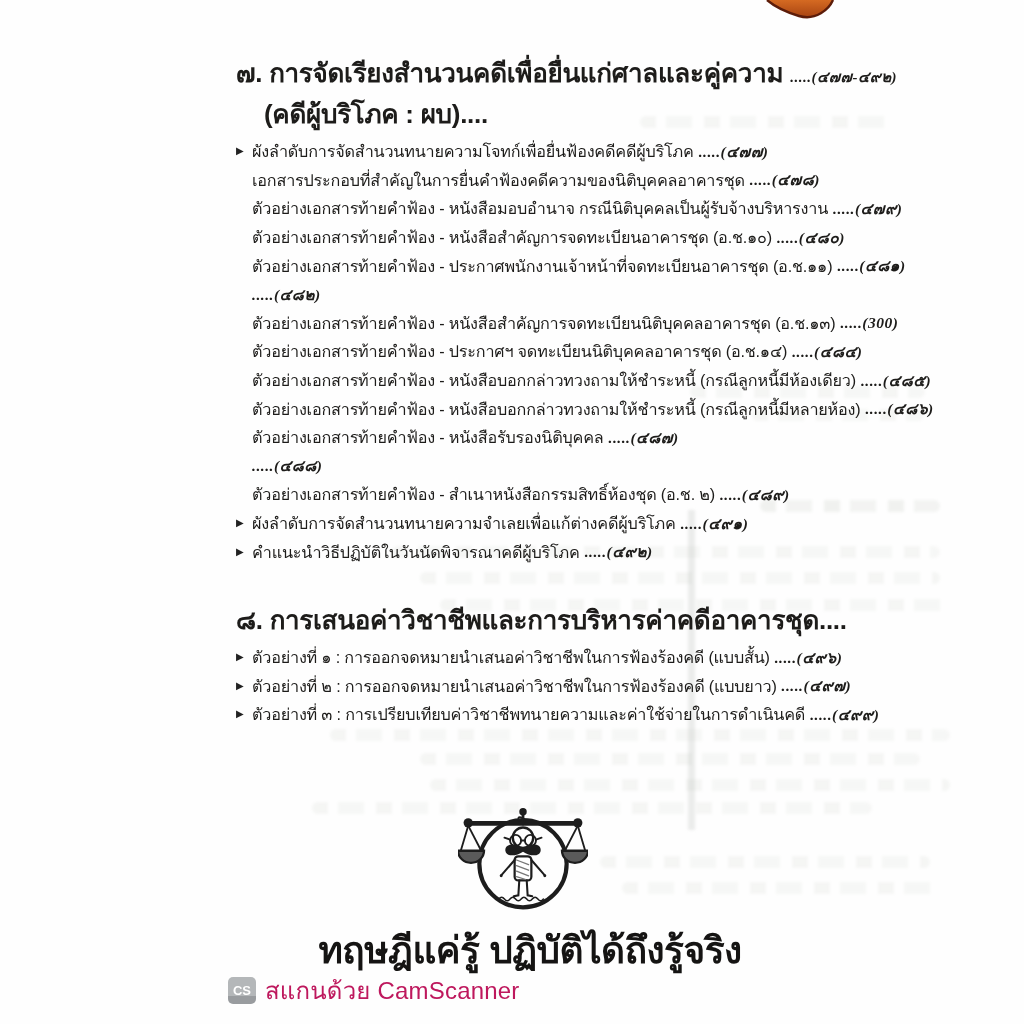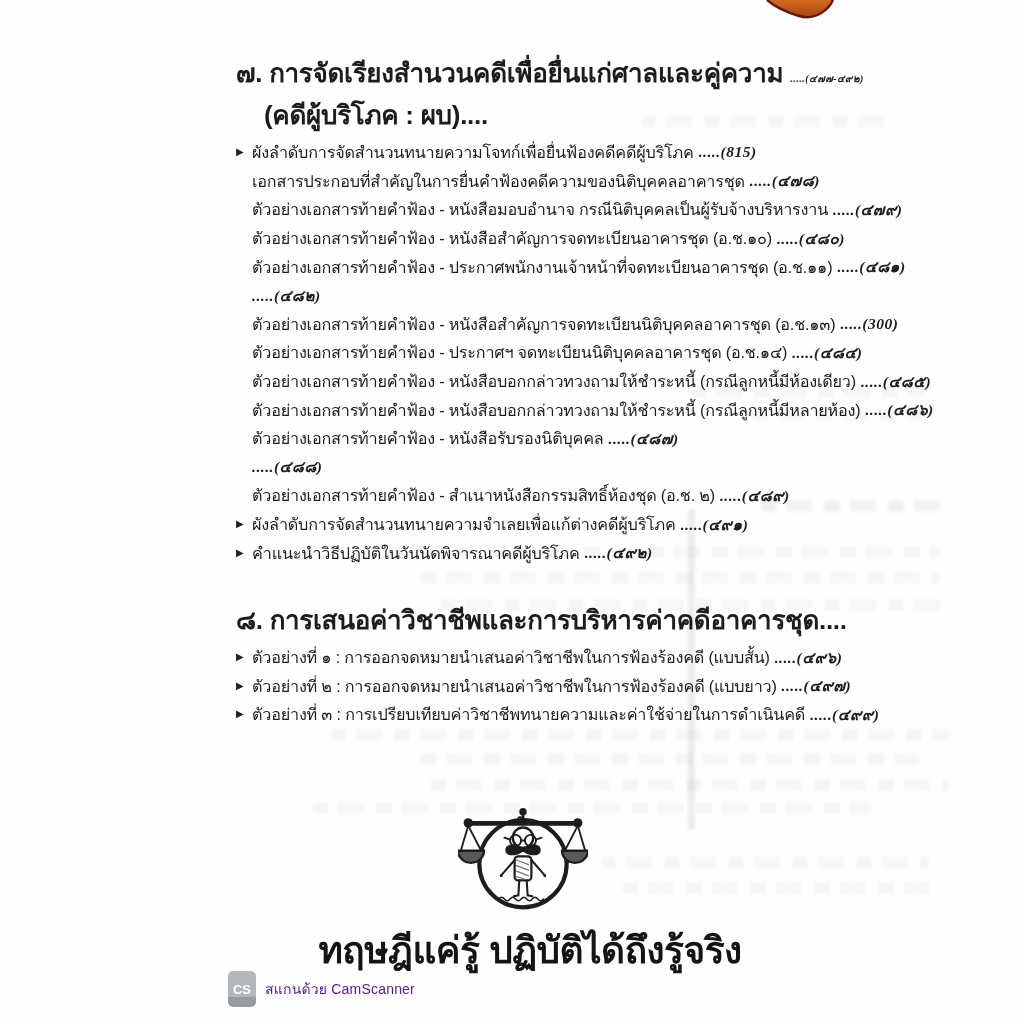--- a/index.html
+++ b/index.html
@@ -33,21 +33,21 @@
   .sec{position:absolute;left:236px;width:660px;}
   #section7{top:55px;}
   #section8{top:602px;}
 
   .h1line{font-size:26px;font-weight:bold;line-height:37px;white-space:nowrap;letter-spacing:-0.3px;}
   .h1sub{margin-left:28px;}
   .pagenum{
     font-family:"Liberation Serif","DejaVu Serif",serif;
     font-style:italic;font-weight:bold;font-size:15.5px;letter-spacing:0.5px;
   }
-  .h1line .pagenum{font-size:10px;}
+  .h1line .pagenum{font-size:15px;}
 
   ul.toc{list-style:none;margin:4px 0 0 0;padding:0;}
   li.row{
     height:28.6px;display:flex;align-items:center;white-space:nowrap;
     font-size:16.2px;font-weight:500;letter-spacing:-0.2px;
   }
   .marker{
     width:16px;flex:0 0 16px;font-size:10px;line-height:1;color:#222;
     display:inline-block;
   }
@@ -58,27 +58,27 @@
 
   
   .slogan{
     position:absolute;top:920px;left:30px;width:1000px;text-align:center;
     font-size:37px;font-weight:bold;letter-spacing:-0.5px;color:#151413;
   }
 
   
   .camsc{position:absolute;left:228px;top:971px;display:flex;align-items:center;gap:9px;}
   .cs-badge{
-    width:28px;height:36px;border-radius:5px;
+    width:28px;height:27px;border-radius:5px;
     background:linear-gradient(#b4b7b9 72%,#999c9f 72%);
     color:#ffffff;font-weight:bold;font-size:13px;
     display:flex;align-items:center;justify-content:center;
     font-family:"Liberation Sans",sans-serif;
   }
-  .cs-text{color:#4c1d95;font-size:14px;letter-spacing:0.2px;}
+  .cs-text{color:#be185d;font-size:24px;letter-spacing:0.2px;}
 </style>
 </head>
 <body>
 
 <div class="page">
 
   <svg class="corner" viewBox="0 0 100 40">
     <defs>
       <linearGradient id="og" x1="0" y1="0" x2="0" y2="1">
         <stop offset="0" stop-color="#d56a22"></stop>
@@ -109,21 +109,21 @@
       <span>๗.</span>
       <span>การจัดเรียงสำนวนคดีเพื่อยื่นแก่ศาลและคู่ความ</span>
       <span class="pagenum">.....(๔๗๗-๔๙๒)</span>
     </div>
     <div class="h1line h1sub">(คดีผู้บริโภค : ผบ)....</div>
     <ul class="toc">
 
         <li class="row">
           <span class="marker" style="visibility: visible;">▶</span>
           <span class="txt">ผังลำดับการจัดสำนวนทนายความโจทก์เพื่อยื่นฟ้องคดีคดีผู้บริโภค</span>
-          <span class="pagenum">.....(815)</span>
+          <span class="pagenum">.....(๔๗๗)</span>
         </li>
 
         <li class="row">
           <span class="marker" style="visibility: hidden;">▶</span>
           <span class="txt">เอกสารประกอบที่สำคัญในการยื่นคำฟ้องคดีความของนิติบุคคลอาคารชุด</span>
           <span class="pagenum">.....(๔๗๘)</span>
         </li>
 
         <li class="row">
           <span class="marker" style="visibility: hidden;">▶</span>

